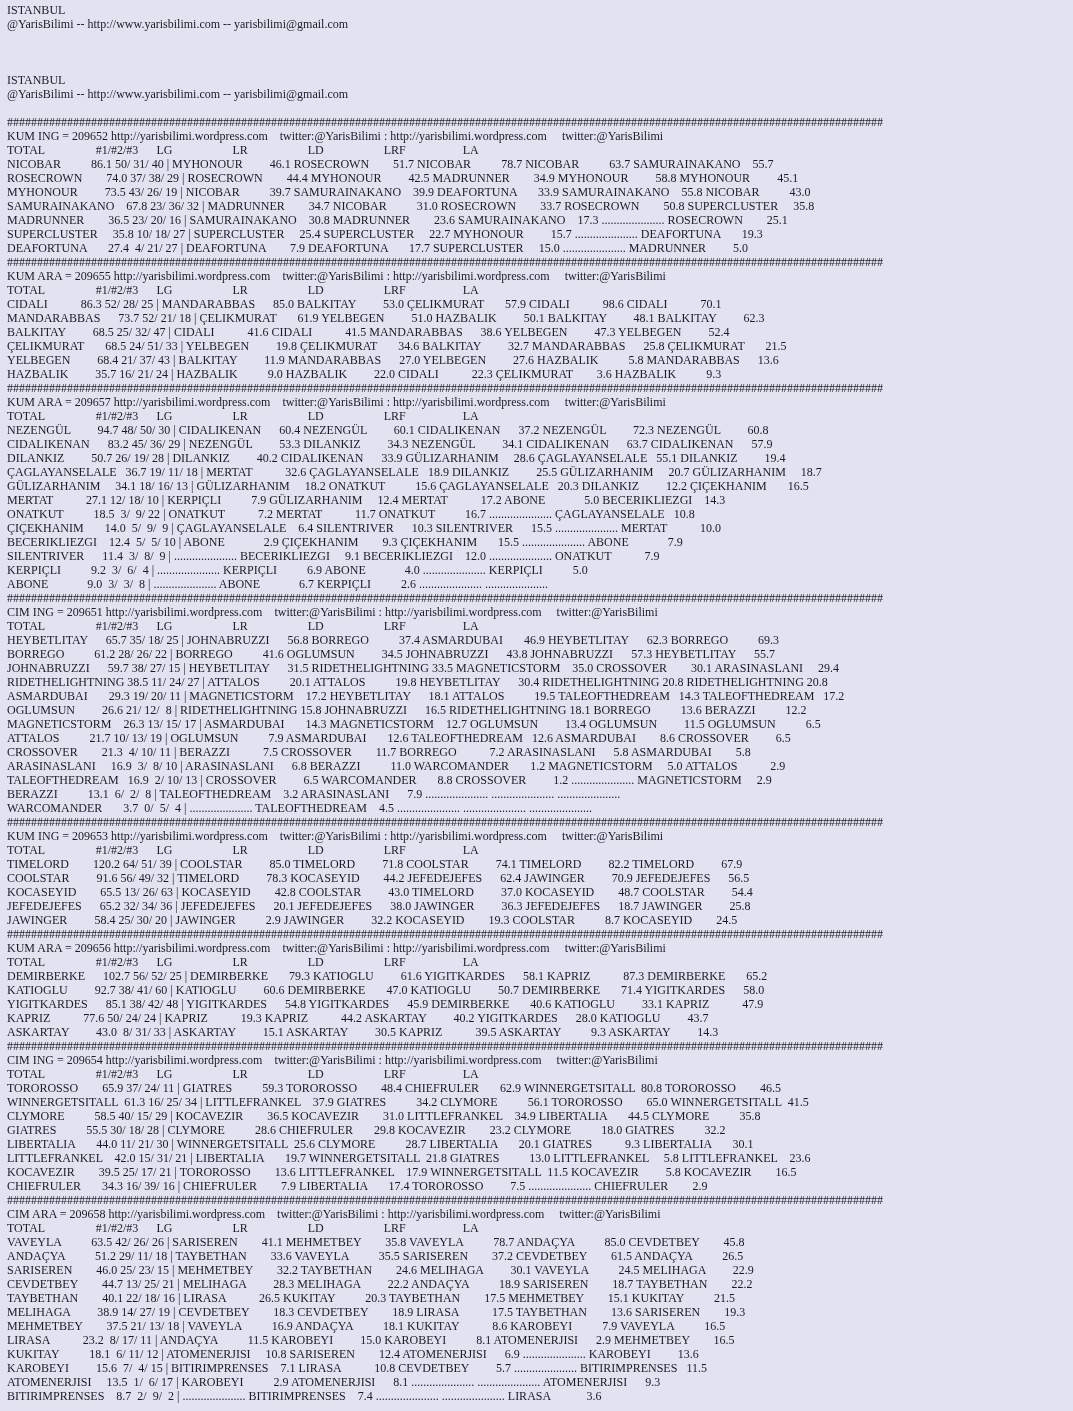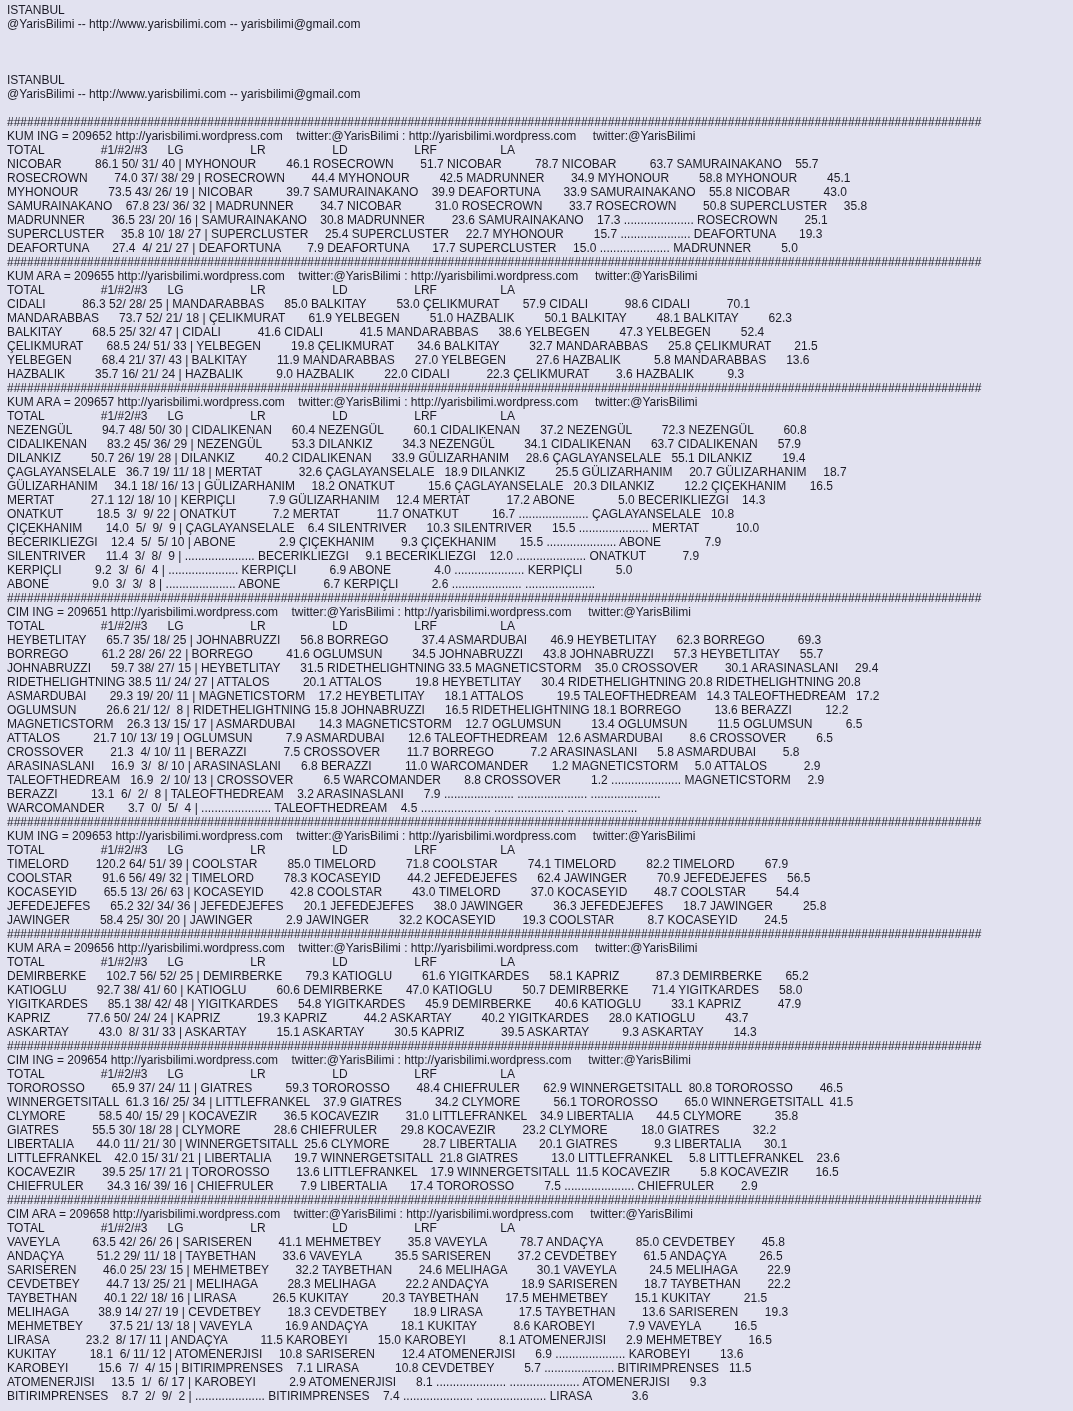--- a/index.html
+++ b/index.html
@@ -2,21 +2,21 @@
 <html><head>
 <meta charset="utf-8">
 <style>
   html,body{margin:0;padding:0;}
   body{
     width:1073px;height:1411px;overflow:hidden;
     background:#e2e2f0;
   }
   .report{
     margin:0;padding:3px 0 0 7px;
-    font-family:Liberation Sans, sans-serif;
+    font-family:Liberation Serif, serif;
     font-size:12px;line-height:14px;
     color:#1b1b26;
     white-space:pre;
   }
   .ln{height:14px;}
 </style>
 </head>
 <body>
 
 <div>

